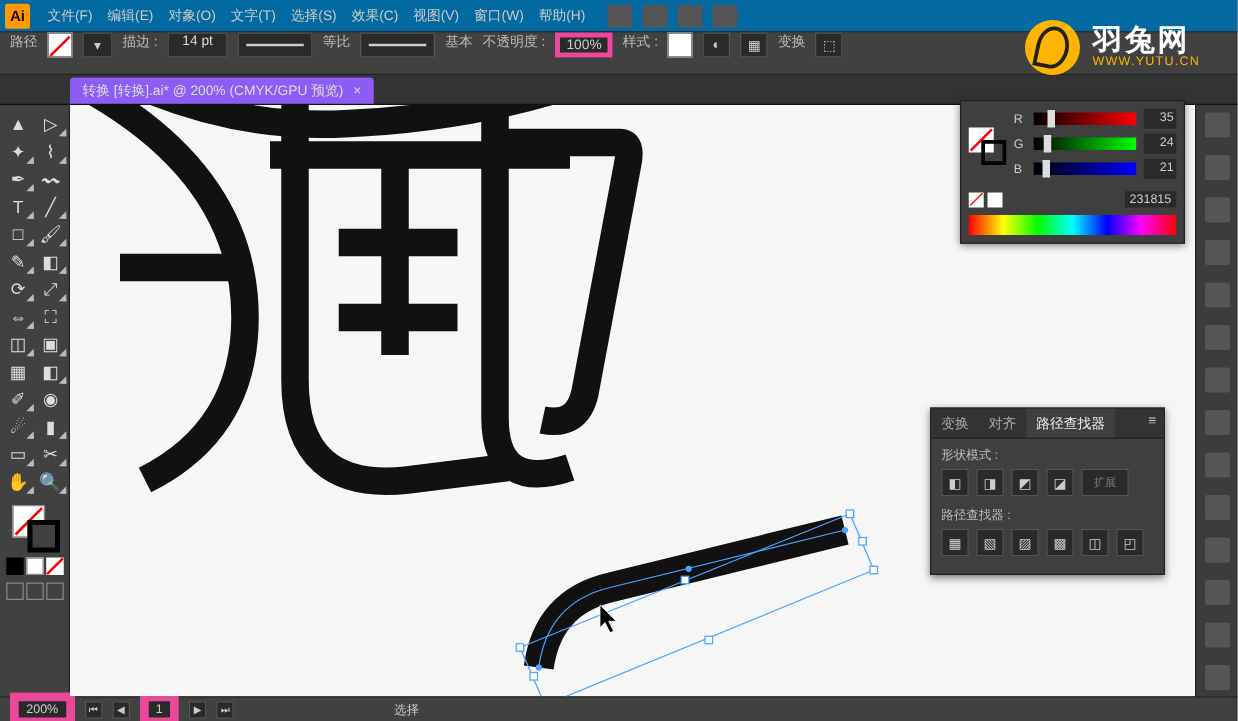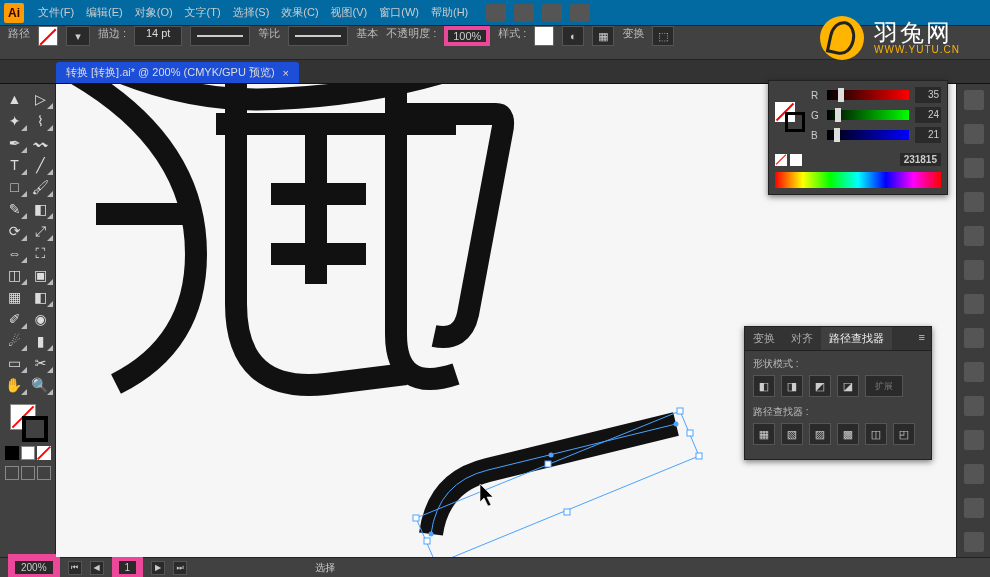--- a/index.html
+++ b/index.html
@@ -20,21 +20,21 @@
 .dropdown-small { width: 24px; height: 20px; background: #2a2a2a; border: 1px solid #555; display: flex; align-items: center; justify-content: center; }
 .num-input { width: 48px; height: 20px; background: #2a2a2a; border: 1px solid #555; color: #ddd; text-align: center; }
 .line-preview { width: 60px; height: 20px; background: #2a2a2a; border: 1px solid #555; display: flex; align-items: center; justify-content: center; }
 .line-preview .ln { width: 46px; height: 2px; background: #ccc; }
 .opacity-box { width: 46px; height: 20px; background: #2a2a2a; border: 4px solid #ec4899; display: flex; align-items: center; justify-content: center; }
 .style-swatch { width: 20px; height: 20px; background: #fff; border: 1px solid #666; }
 .icon-btn { width: 22px; height: 20px; background: #2a2a2a; border: 1px solid #555; display: flex; align-items: center; justify-content: center; }
 
 
 .tabbar { height: 24px; background: #333333; display: flex; align-items: flex-end; padding-left: 56px; border-bottom: 1px solid #111; }
-.doc-tab { background: #1d4ed8; padding: 3px 10px; font-size: 11px; color: #ddd; display: flex; align-items: center; gap: 8px; border-top-left-radius: 3px; border-top-right-radius: 3px; }
+.doc-tab { background: #8b5cf6; padding: 3px 10px; font-size: 11px; color: #ddd; display: flex; align-items: center; gap: 8px; border-top-left-radius: 3px; border-top-right-radius: 3px; }
 .doc-tab .close { cursor: pointer; }
 
 
 .main { display: flex; height: calc(577px - 26px - 34px - 24px - 20px); }
 
 
 .toolbox { width: 56px; background: #414141; border-right: 1px solid #222; display: flex; flex-direction: column; align-items: center; padding-top: 4px; gap: 0; }
 .tool-row { display: flex; }
 .tool { width: 26px; height: 22px; display: flex; align-items: center; justify-content: center; color: #ddd; font-size: 14px; cursor: pointer; position: relative; }
 .tool.corner::after { content: ""; position: absolute; right: 1px; bottom: 1px; border: 3px solid transparent; border-right-color: #bbb; border-bottom-color: #bbb; }
@@ -68,21 +68,21 @@
 .cp-fill::after { content: ""; position: absolute; left: -2px; right: -2px; top: 44%; height: 2px; background: red; transform: rotate(-45deg); }
 .cp-stroke { position: absolute; right: 0; bottom: 0; width: 20px; height: 20px; border: 3px solid #000; }
 .slider-row { display: flex; align-items: center; gap: 6px; margin-bottom: 4px; }
 .slider-label { width: 10px; color: #ccc; font-size: 10px; }
 .slider-track { flex: 1; height: 10px; position: relative; }
 .slider-track.red { background: linear-gradient(to right, #000, #ff0000); }
 .slider-track.green { background: linear-gradient(to right, #000, #00ff00); }
 .slider-track.blue { background: linear-gradient(to right, #000, #0000ff); }
 .slider-thumb { position: absolute; top: -2px; width: 6px; height: 14px; background: #ddd; }
 .slider-val { width: 26px; height: 16px; background: #2a2a2a; font-size: 10px; text-align: right; padding-right: 2px; line-height: 16px; }
-.hex-row { display: flex; align-items: center; gap: 3px; margin-top: 4px; font-weight: bold; }
+.hex-row { display: flex; align-items: center; gap: 3px; margin-top: 4px; }
 .hex-sw { display: flex; gap: 3px; }
 .hex-sw .hbox { width: 12px; height: 12px; }
 .hex-sw .none { background: #fff; position: relative; }
 .hex-sw .none::after { content: ""; position: absolute; left: -1px; right: -1px; top: 44%; height: 1px; background: red; transform: rotate(-45deg); }
 .hex-sw .white { background: #fff; }
 .hex-val { margin-left: auto; font-size: 10px; background: #2a2a2a; padding: 1px 4px; }
 .spectrum { height: 16px; margin-top: 6px; background: linear-gradient(to right, #ff0000, #ffff00, #00ff00, #00ffff, #0000ff, #ff00ff, #ff0000); }
 
 
 .pathfinder { position: absolute; right: 58px; top: 326px; width: 188px; background: #3f3f3f; border: 1px solid #222; box-shadow: 0 2px 6px rgba(0,0,0,0.5); font-size: 11px; }
@@ -99,21 +99,21 @@
 
 .statusbar { height: 20px; background: #414141; border-top: 1px solid #222; display: flex; align-items: center; padding: 0 8px; gap: 8px; font-size: 10px; }
 .status-field { background: #2a2a2a; padding: 1px 6px; border: 7px solid #ec4899; }
 .nav-btn { width: 14px; height: 14px; background: #2a2a2a; border: 1px solid #555; display: flex; align-items: center; justify-content: center; font-size: 8px; }
 
 
 .watermark { position: absolute; right: 30px; top: 16px; display: flex; align-items: center; gap: 10px; z-index: 1000; }
 .wm-logo { width: 44px; height: 44px; border-radius: 50%; background: #ffb400; display: flex; align-items: center; justify-content: center; }
 .wm-logo::before { content: ""; width: 20px; height: 28px; border: 3px solid #222; border-radius: 50% 50% 50% 0; transform: rotate(12deg); }
 .wm-text { display: flex; flex-direction: column; line-height: 1; }
-.wm-cn { font-size: 24px; font-weight: normal; color: #fff; letter-spacing: 2px; }
+.wm-cn { font-size: 24px; font-weight: bold; color: #fff; letter-spacing: 2px; }
 .wm-en { font-size: 10px; color: #ffb400; letter-spacing: 1px; }
 </style>
 </head>
 <body>
 
 <div class="menubar">
   <div class="app-icon">Ai</div>
   <div class="menu-item">文件(F)</div>
   <div class="menu-item">编辑(E)</div>
   <div class="menu-item">对象(O)</div>

